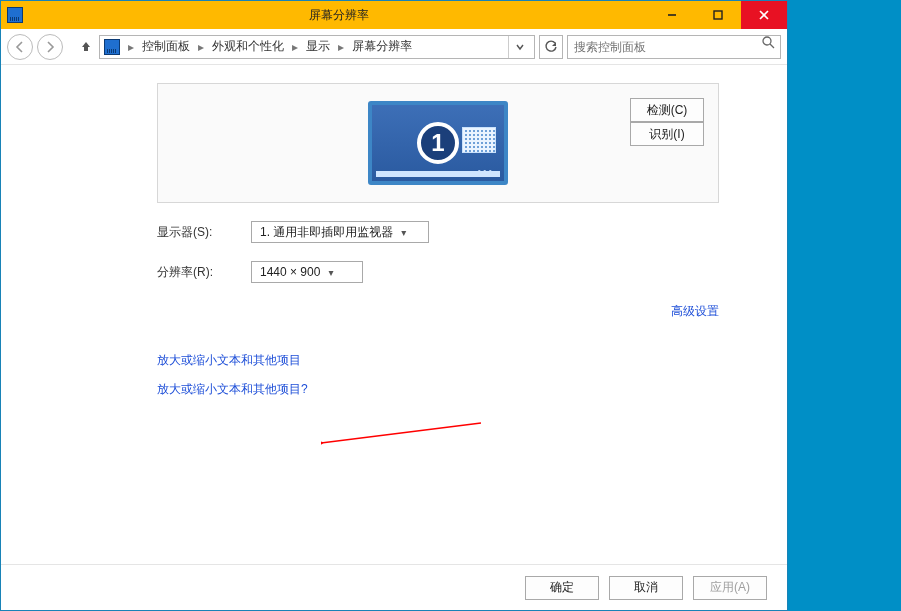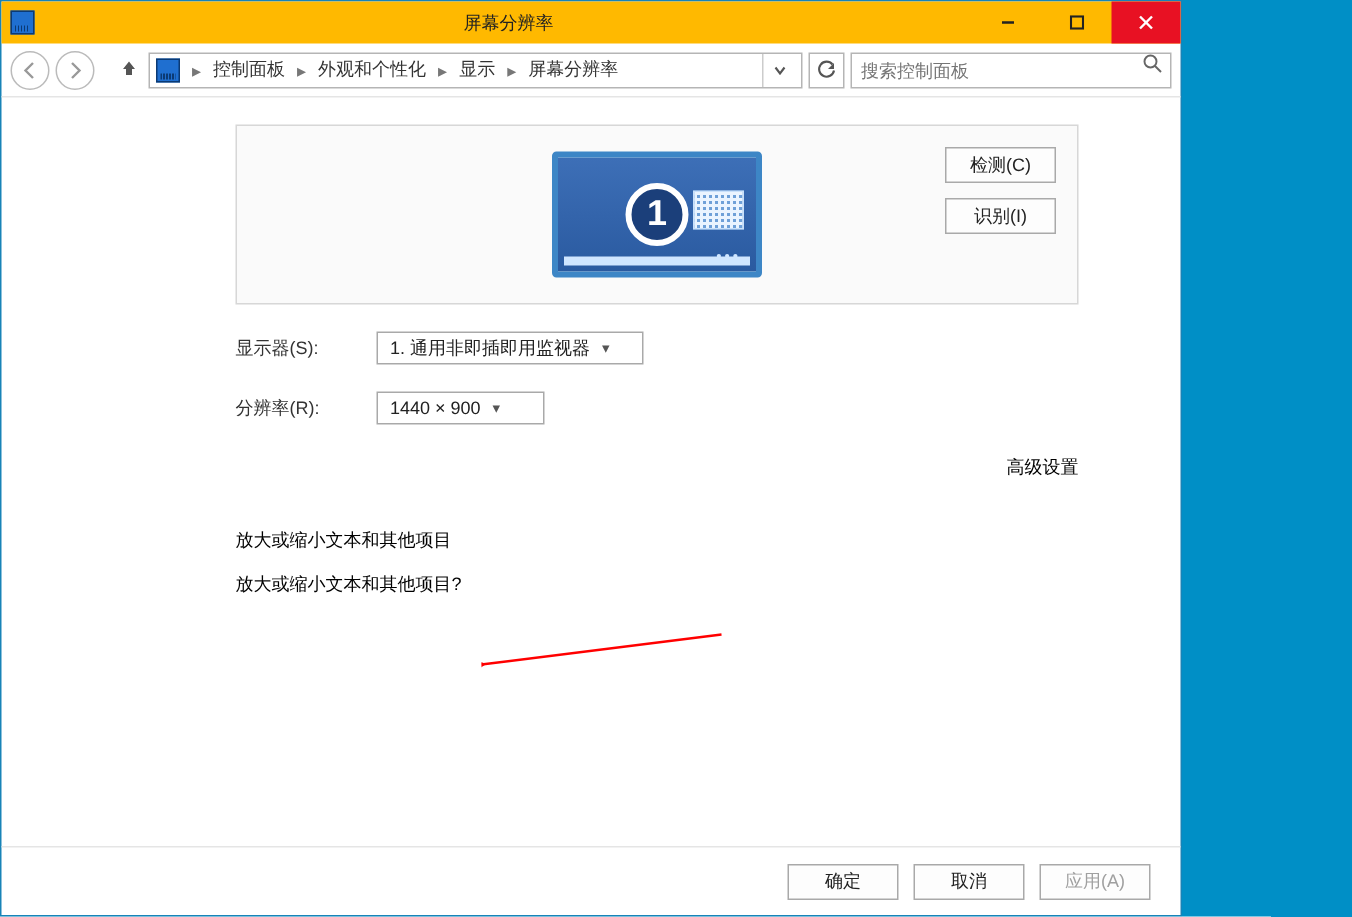--- a/index.html
+++ b/index.html
@@ -39,21 +39,21 @@
   .search input { flex:1; border:none; outline:none; height:22px; font-size:12px; padding:0 6px; color:#666;}
   .search .sicon { width:24px; display:flex; align-items:center; justify-content:center; color:#666;}
 
   
   .content { flex:1; display:flex; flex-direction:column; padding:18px 34px 8px 156px; position:relative;}
   .heading { color:#003399; font-size:14px; margin:6px 0 14px; }
   .preview-box {
     width:562px;height:120px;border:1px solid #d7d7d7;background:#fafafa;display:flex;align-items:center;justify-content:center;
     position:relative;
   }
-  .preview-btns { position:absolute; right:14px; top:14px; display:flex; flex-direction:column; gap:10px;}
+  .preview-btns { position:absolute; right:14px; top:14px; display:flex; flex-direction:column; }
   .btn {
     min-width:74px;height:24px;border:1px solid #a9a9a9;background:#fdfdfd;font-size:12px;color:#222;
     display:flex;align-items:center;justify-content:center;cursor:pointer;padding:0 12px;
   }
   .btn.disabled { color:#a0a0a0; cursor:default; }
 
   
   .monitor {
     width:140px;height:84px;background:linear-gradient(#3d6fb7,#2a5aa0);border:4px solid #3d86c6;border-radius:3px;
     position:relative;display:flex;align-items:center;justify-content:center;
@@ -76,21 +76,21 @@
   .form-label { width:64px; color:#333;}
   .select {
     height:22px; border:1px solid #a9a9a9; display:flex; align-items:center; justify-content:flex-start;
     padding:0 6px 0 8px; font-size:12px; color:#222; cursor:pointer; background:#fff;
   }
   .sel-display  { width:178px;}
   .sel-res      { width:112px;}
   .select .caret{ color:#555; font-size:10px; margin-left:8px;}
 
   .adv-link { width:562px; text-align:right; font-size:12px; margin-top:20px;}
-  .link { color:#000000; cursor:pointer; }
+  .link { color:#1d4ed8; cursor:pointer; }
 
   .link-list { margin-top:32px; font-size:12px; display:flex; flex-direction:column; gap:12px;}
 
   
   .bottom-bar {
     height:46px; border-top:1px solid #e5e5e5; display:flex; align-items:center; justify-content:flex-end;
     gap:10px; padding:12px 20px;
   }
   .cmd { width:74px;}
 

